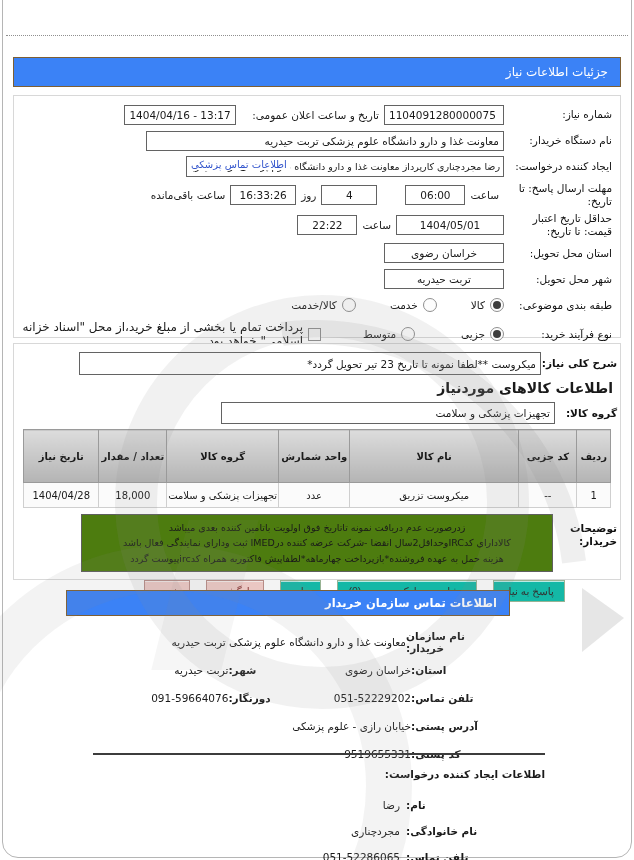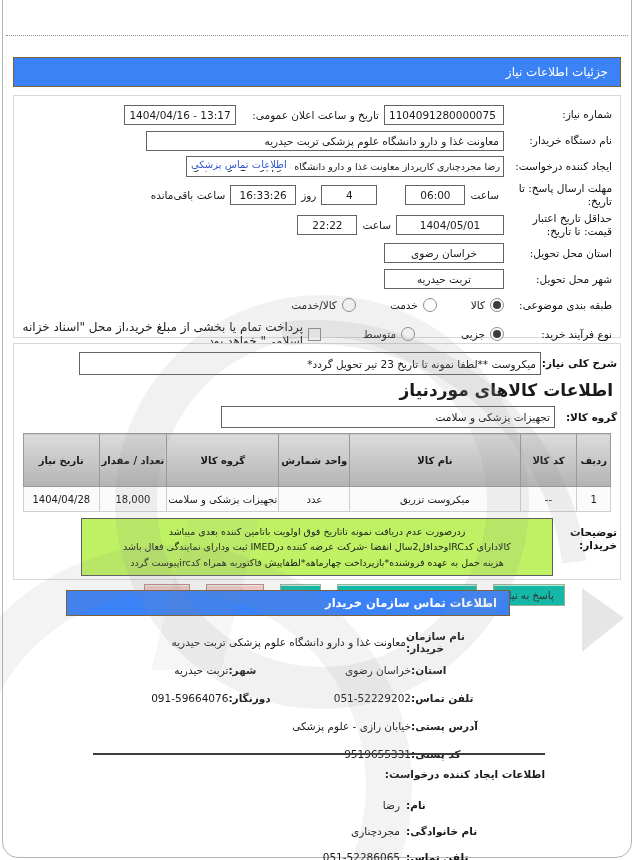--- a/index.html
+++ b/index.html
@@ -39,28 +39,28 @@
     font-size:10px;padding:0 3px;cursor:pointer;text-decoration:none;}
 
   .rad{flex:none;width:12px;height:12px;border:1px solid #8f8f8f;border-radius:50%;
     background:#fdfdfd;position:relative;display:inline-block;}
   .rad.sel::after{content:"";position:absolute;inset:2px;border-radius:50%;background:#3d3d3d;}
   .chk{flex:none;width:11px;height:11px;border:1px solid #8f8f8f;background:#fdfdfd;display:inline-block;}
   .opt{display:flex;align-items:center;}
   .opt .optlab{margin-right:5px;font-size:10.5px;}
 
   .bold{font-weight:bold;}
-  .section-sub{font-weight:bold;font-size:17px;margin:4px 4px 6px;}
+  .section-sub{font-weight:bold;font-size:14px;margin:4px 4px 6px;}
 
   table.goods{width:588px;margin:4px auto 6px;border-collapse:collapse;font-size:10px;}
   table.goods th{background:linear-gradient(#dcdcdc,#b4b4b4);border:1px solid #9a9a9a;
     height:22px;padding:15px 2px;font-weight:bold;white-space:nowrap;}
   table.goods td{background:#fbfbfb;border:1px solid #cfcfcf;height:22px;text-align:center;white-space:nowrap;}
 
-  .notes-box{flex:1;height:58px;border:1px solid #5f5f5f;background:#bef264;display:flex;
+  .notes-box{flex:1;height:58px;border:1px solid #5f5f5f;background:#4d7c0f;display:flex;
     flex-direction:column;justify-content:center;align-items:center;font-size:9.5px;
     line-height:1.6;box-sizing:border-box;margin-left:64px;}
 
   .btnrow{display:flex;align-items:center;margin-top:8px;padding-right:52px;gap:16px;}
   .btn{height:22px;border:1px solid #8f8f8f;font-size:10.5px;padding:0 10px;display:flex;
     align-items:center;box-sizing:border-box;cursor:pointer;
     box-shadow:inset 0 1px 0 rgba(255,255,255,.7);}
   .btn.green{background:#14b8a6;border-color:#97b394;color:#333;}
   .btn.pink{background:#f5cfca;border-color:#bb8d87;color:#8a2f2f;}
 
@@ -201,21 +201,21 @@
         <col style="width:60px">
         <col style="width:186px">
       <col style="width:56px">
         <col style="width:104px">
         <col style="width:62px">
         <col style="width:78px">
     </colgroup>
     <thead>
       <tr>
         <th>ردیف</th>
-        <th>کد کالا</th>
+        <th>کد جزیی</th>
         <th>نام کالا</th>
         <th>واحد شمارش</th>
         <th>گروه کالا</th>
         <th>تعداد / مقدار</th>
         <th>تاریخ نیاز</th>
       </tr>
     </thead>
     <tbody>
       <tr>
         <td>1</td>

